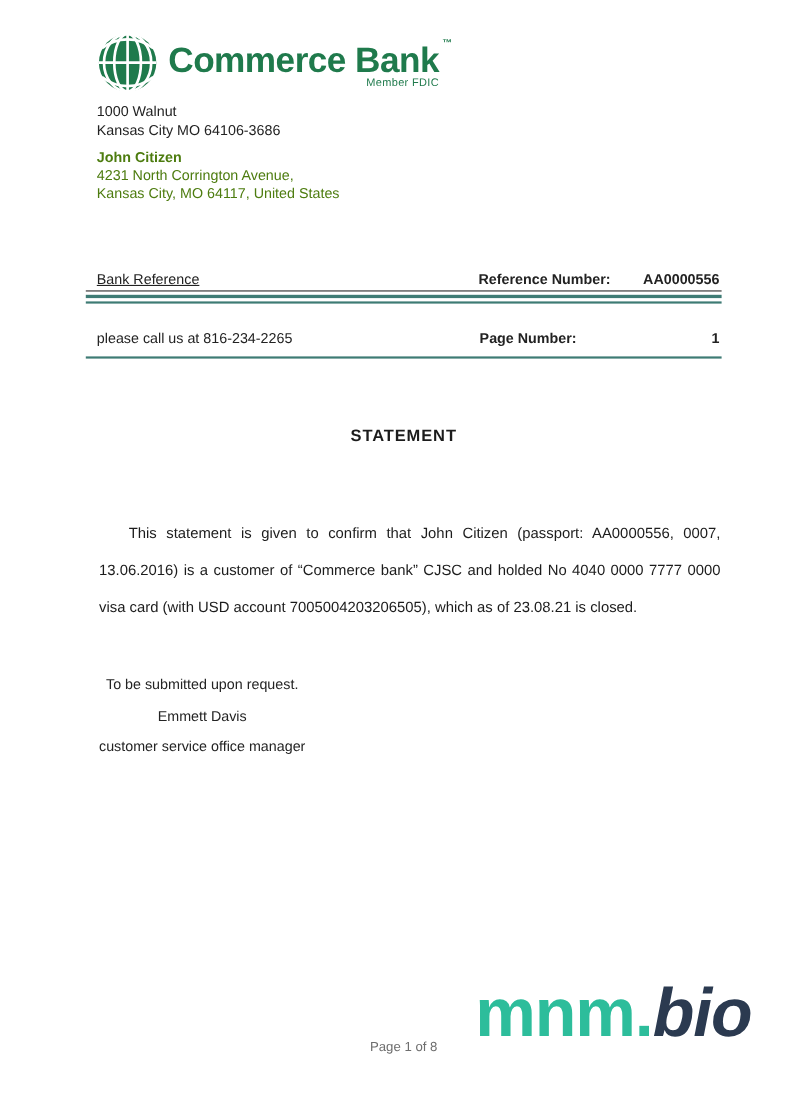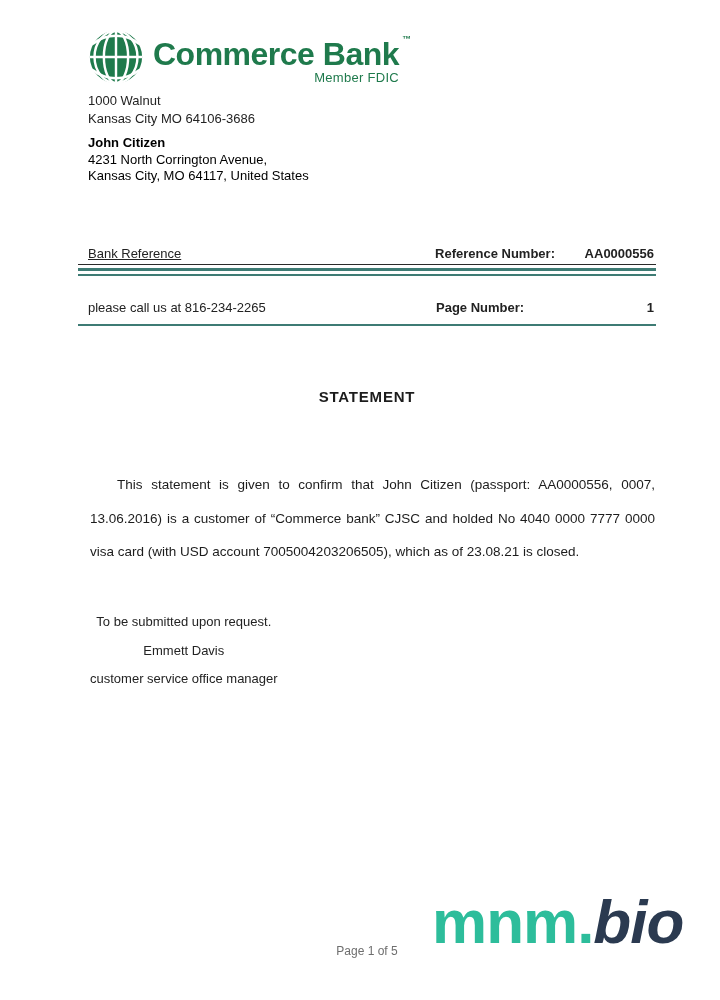--- a/index.html
+++ b/index.html
@@ -16,25 +16,25 @@
   
   .brand { position: absolute; left: 88px; top: 26px; display: flex; align-items: flex-start; }
   .globe { width: 56px; height: 56px; margin-top: 3px; }
   .brand-textwrap { position: relative; margin-left: 9px; }
   .brand-name {
     font-size: 32px; font-weight: 800; letter-spacing: -0.5px;
     color: var(--brand_green, #1f7a4c); line-height: 56px;
     white-space: nowrap;
   }
   .tm { position: absolute; top: 8px; right: -12px; font-size: 9px; font-weight: 700; color: var(--brand_green, #1f7a4c); }
-  .fdic { position: absolute; right: 0; top: 44px; font-size: 13px; color: var(--brand_green, #1f7a4c); letter-spacing: 0.3px; }
+  .fdic { position: absolute; right: 0; top: 44px; font-size: 10px; color: var(--brand_green, #1f7a4c); letter-spacing: 0.3px; }
 
   
   .bank-address { position: absolute; left: 88px; top: 92px; font-size: 13px; line-height: 17.5px; color: #232323; }
-  .recipient    { position: absolute; left: 88px; top: 135px; font-size: 13px; line-height: 16.5px; color: #000000; }
+  .recipient    { position: absolute; left: 88px; top: 135px; font-size: 13px; line-height: 16.5px; color: #4d7c0f; }
   .recipient .name { font-weight: 700; }
 
   
   .ref-table { position: absolute; left: 78px; top: 230px; width: 578px; }
   .ref-row { display: flex; align-items: baseline; padding: 0 2px 0 10px; font-size: 13px; margin-top: 16px; }
   .ref-row .cell-left  { width: 348px; }
   .ref-row .cell-label { width: 150px; font-weight: 700; }
   .ref-row .cell-value { flex: 1; text-align: right; font-weight: 600; }
   .row-top { border-bottom: 1.5px solid #2a2a2a; padding-bottom: 3px; }
   .row-top .cell-left { text-decoration: underline; }
@@ -129,15 +129,15 @@
   <div class="closing">
     <div>To be submitted upon request.</div>
     <div>Emmett Davis</div>
     <div>customer service office manager</div>
   </div>
 
   <div class="watermark">
     <span class="wm-teal">mnm.</span><span class="wm-dark">bio</span>
   </div>
 
-  <div class="page-footer">Page 1 of 5</div>
+  <div class="page-footer">Page 1 of 8</div>
 
 </div>
 
 </body></html>

